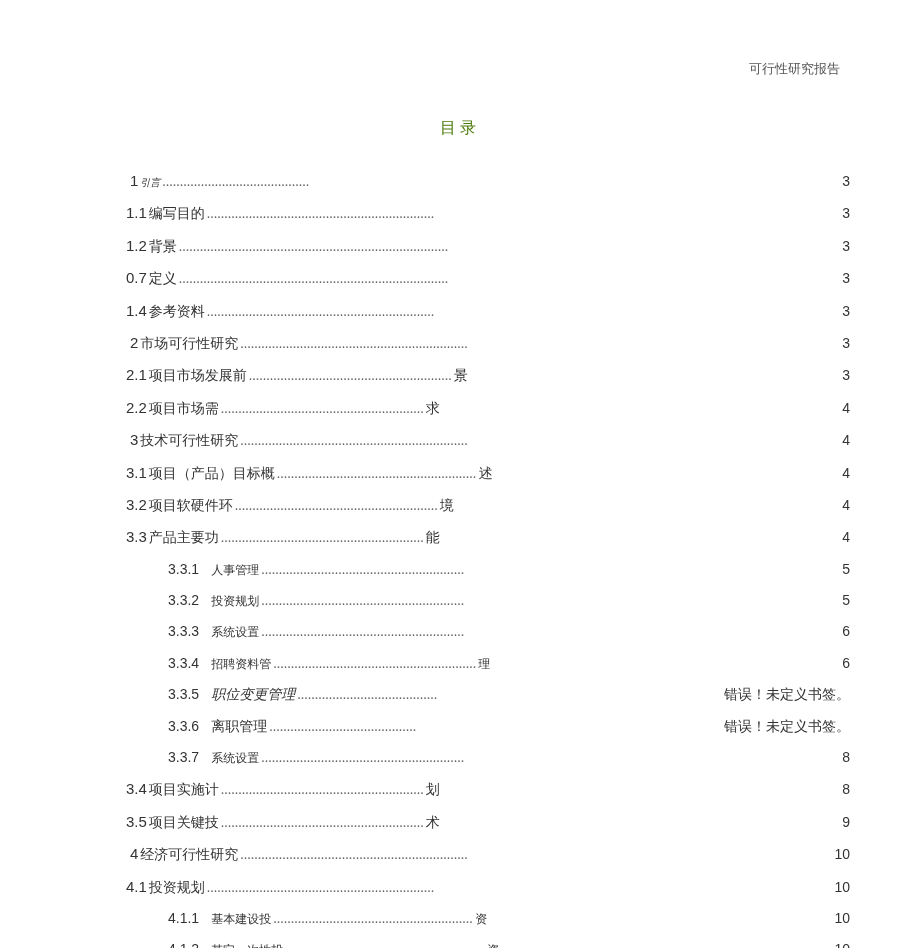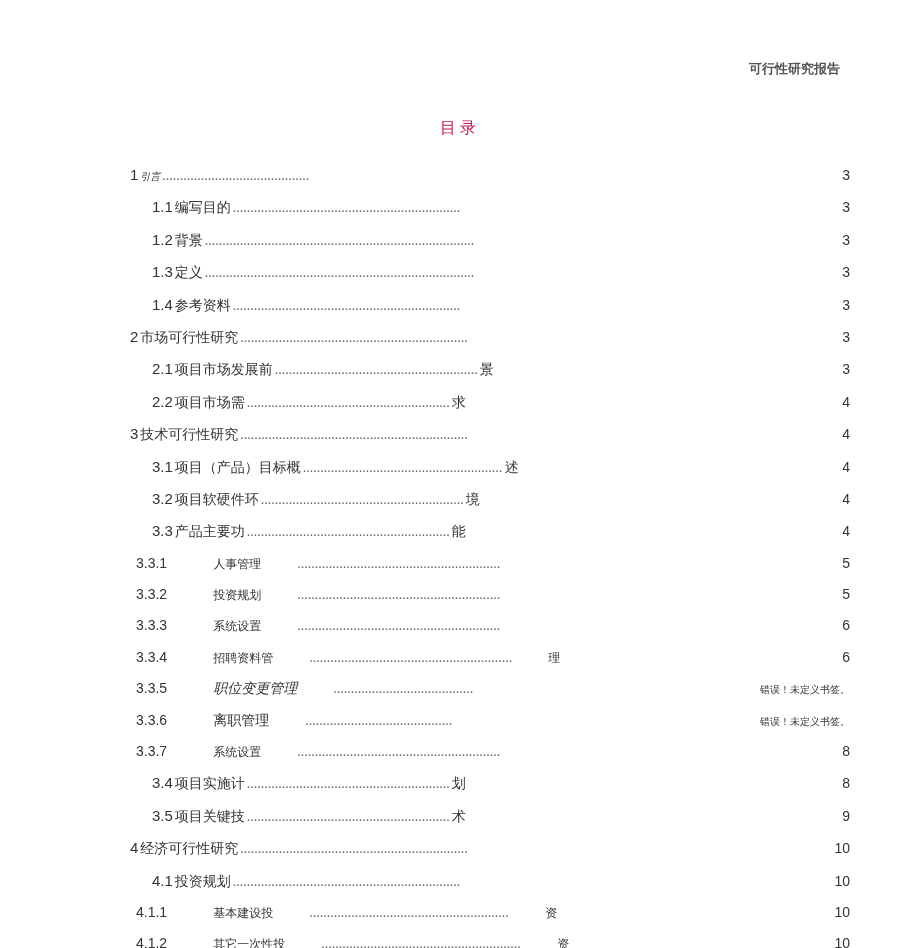--- a/index.html
+++ b/index.html
@@ -11,28 +11,27 @@
       color: #333;
       padding: 60px 70px 40px 70px;
       position: relative;
     }
     .doc-header {
       text-align: right;
       font-size: 13px;
       color: #555;
       margin-bottom: 40px;
       padding-right: 10px;
-      font-weight: bold;
     }
     .doc-title {
       text-align: center;
       font-size: 16px;
       letter-spacing: 4px;
-      margin-bottom: 24px;
-      color: #be185d;
+      margin-bottom: 30px;
+      color: #4d7c0f;
     }
     .toc-row {
       display: flex;
       align-items: baseline;
       font-size: 14px;
       margin-bottom: 8px;
       line-height: 1.6;
     }
     .toc-num {
       font-family: Arial, sans-serif;
@@ -56,25 +55,25 @@
       flex: 1;
     }
     .toc-page {
       font-family: Arial, sans-serif;
       white-space: nowrap;
       text-align: right;
       min-width: 30px;
     }
     .toc-err {
       white-space: nowrap;
-      font-size: 10px;
+      font-size: 14px;
     }
     .lvl1 { margin-left: 60px; }
-    .lvl2 { margin-left: 82px; }
-    .lvl3 { margin-left: 66px; gap: 34px; }
+    .lvl2 { margin-left: 56px; }
+    .lvl3 { margin-left: 98px; }
     .lvl1 .toc-num { font-size: 15px; }
     .lvl2 .toc-num { font-size: 15px; }
     .lvl3 .toc-num { font-size: 14px; margin-right: 12px; }
     .lvl3 .toc-label-pre, .lvl3 .toc-label-post { font-size: 12px; }
     .small-label { font-size: 10px; font-style: italic; }
     .dots-short { max-width: 200px; }
     .dots-med   { max-width: 240px; }
     .dots-long  { max-width: 260px; }
     .dots-xlong { max-width: 280px; }
   </style>
@@ -105,21 +104,21 @@
 
 <div class="toc-row lvl2">
   <span class="toc-num">1.2</span>
   <span class="toc-label-pre">背景</span>
   <span class="toc-dots dots-xlong">.............................................................................</span>
   <span class="toc-spacer"></span>
   <span class="toc-page">3</span>
 </div>
 
 <div class="toc-row lvl2">
-  <span class="toc-num">1.3</span>
+  <span class="toc-num">0.7</span>
   <span class="toc-label-pre">定义</span>
   <span class="toc-dots dots-xlong">.............................................................................</span>
   <span class="toc-spacer"></span>
   <span class="toc-page">3</span>
 </div>
 
 <div class="toc-row lvl2">
   <span class="toc-num">1.4</span>
   <span class="toc-label-pre">参考资料</span>
   <span class="toc-dots dots-long">.................................................................</span>

